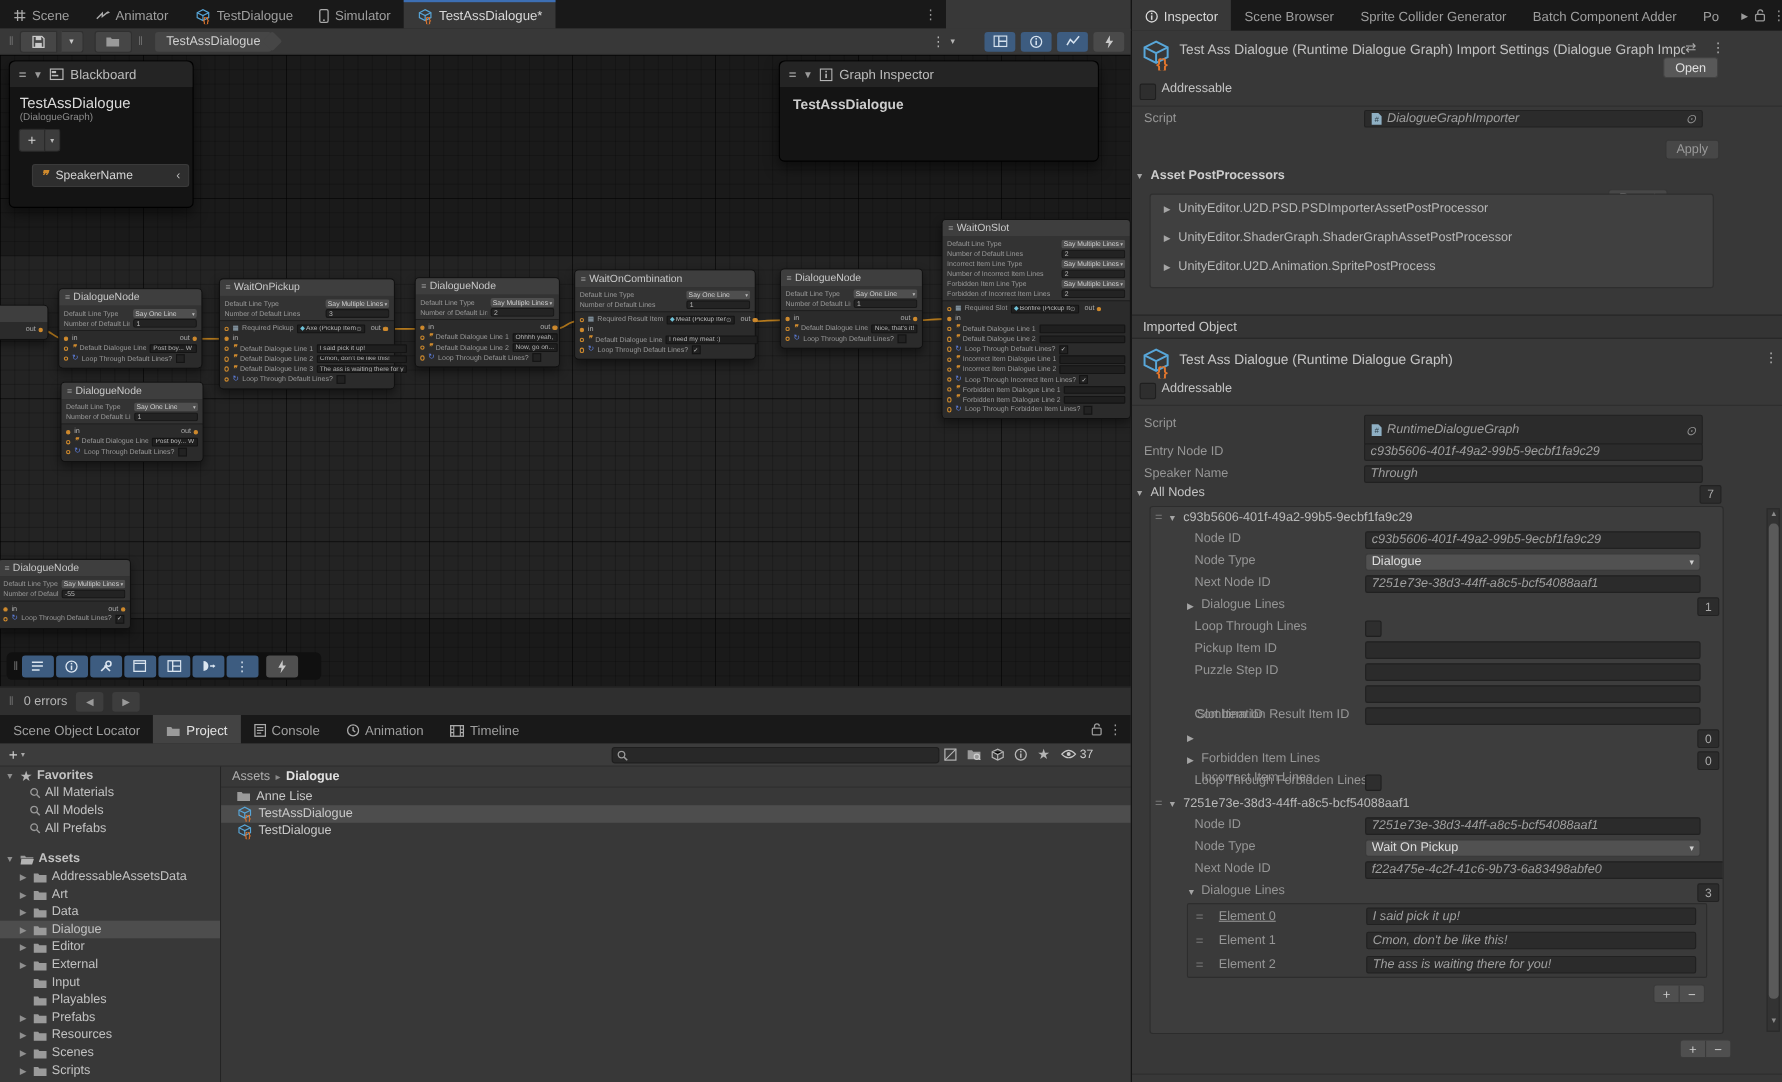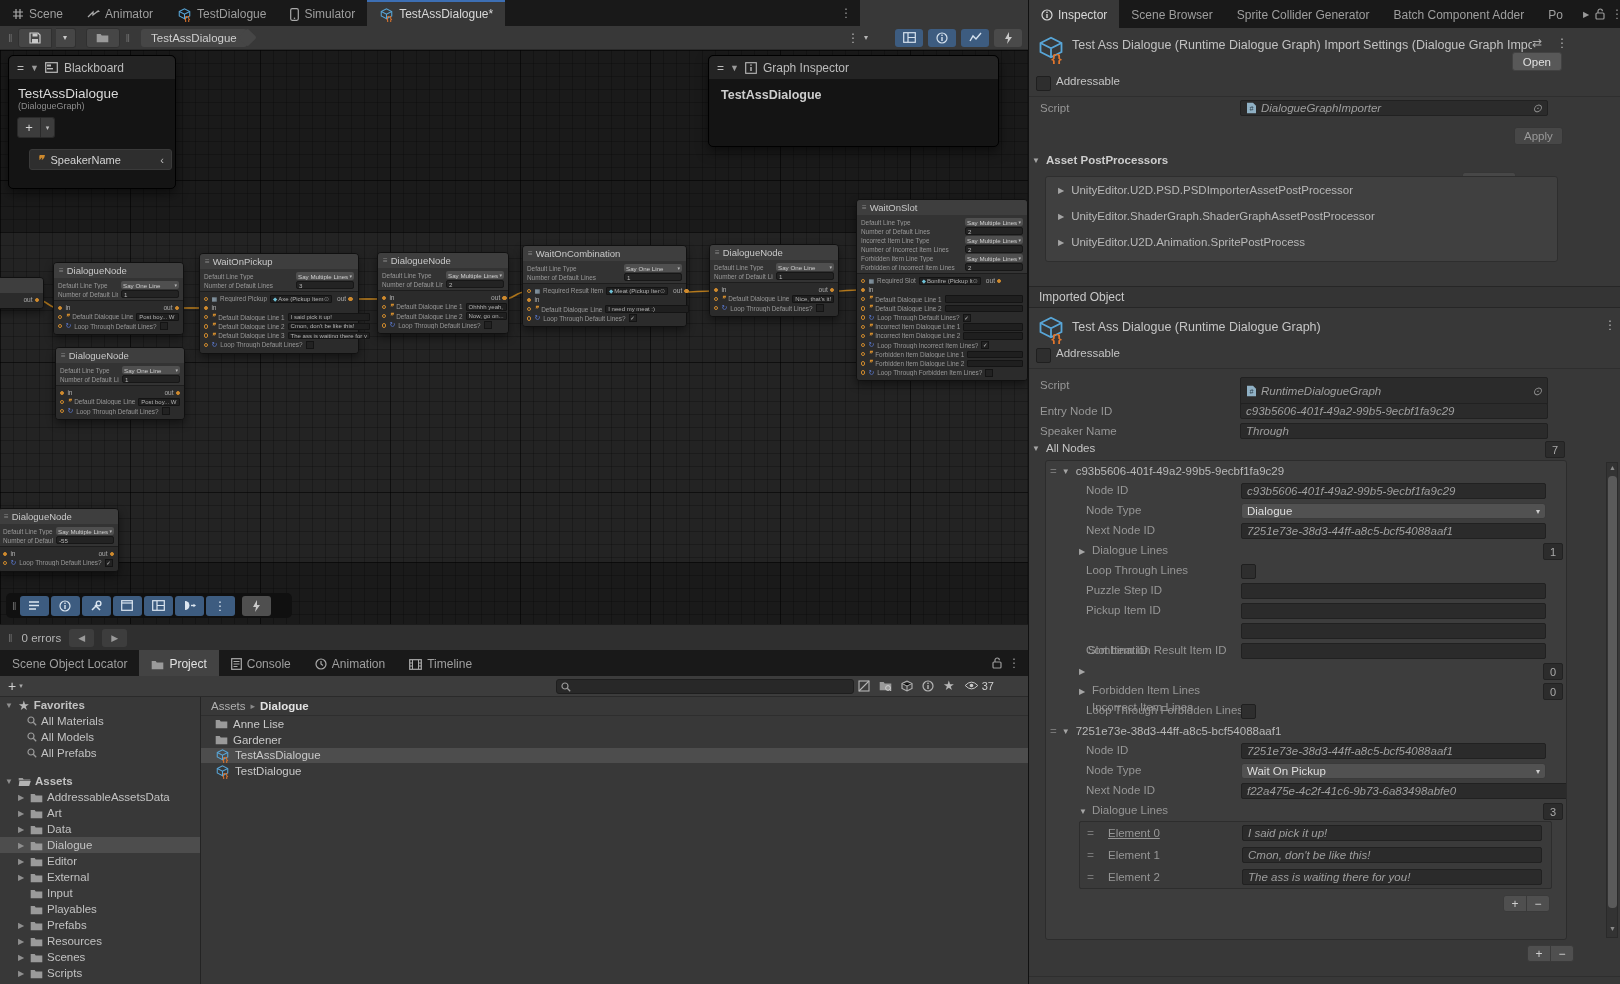--- a/index.html
+++ b/index.html
@@ -1158,28 +1158,20 @@
     </div>
     <div id="filerows">
         <div class="frow">
           <span class="ico">
             <svg width="13" height="11" viewBox="0 0 13 11">
               <path d="M0.7 2 h4 l1 1.4 h6.6 v6.8 h-11.6z" fill="#9a9a9a"></path>
             </svg>
           </span>
           <span>Anne Lise</span>
         </div>
-        <div class="frow">
-          <span class="ico">
-            <svg width="13" height="11" viewBox="0 0 13 11">
-              <path d="M0.7 2 h4 l1 1.4 h6.6 v6.8 h-11.6z" fill="#9a9a9a"></path>
-            </svg>
-          </span>
-          <span>Gardener</span>
-        </div>
         <div class="frow selected">
           <span class="ico">
             <svg width="15" height="15" viewBox="0 0 20 20">
               <g stroke="#58a6d8" fill="none" stroke-width="1.4">
                 <path d="M3 6 L10 2.5 L17 6 L17 12 L10 15.5 L3 12 Z"></path>
                 <path d="M3 6 L10 9.5 L17 6 M10 9.5 L10 15.5"></path>
               </g>
               <text x="13.6" y="19" font-size="10" fill="#e2762d" text-anchor="middle" font-family="Liberation Sans,sans-serif" font-weight="bold">{}</text>
             </svg>
           </span>
@@ -1314,27 +1306,27 @@
       <div class="irow">
         <span class="foldarrow" style="position: absolute; left: 33px; top: 6px;">▶</span>
         <span class="ilabel" style="position: absolute; left: 46px; top: 3px;">Dialogue Lines</span>
         <span class="badge" style="position: absolute; right: 3px; top: 2px;">1</span>
       </div>
       <div class="irow">
         <span class="ilabel" style="position: absolute; left: 40px; top: 3px;">Loop Through Lines</span>
         <span class="icheck" style="position: absolute; left: 195px; top: 3px; width: 13px; height: 13px;"></span>
       </div>
       <div class="irow">
-        <span class="ilabel" style="position: absolute; left: 40px; top: 3px;">Puzzle Step ID</span>
+        <span class="ilabel" style="position: absolute; left: 40px; top: 3px;">Pickup Item ID</span>
         <span class="ifield" style="position: absolute; left: 195px; width: 305px; top: 2px;">
           <span></span>
         </span>
       </div>
       <div class="irow">
-        <span class="ilabel" style="position: absolute; left: 40px; top: 3px;">Pickup Item ID</span>
+        <span class="ilabel" style="position: absolute; left: 40px; top: 3px;">Puzzle Step ID</span>
         <span class="ifield" style="position: absolute; left: 195px; width: 305px; top: 2px;">
           <span></span>
         </span>
       </div>
       <div class="irow">
         <span class="ilabel" style="position: absolute; left: 42px; top: 3px; margin-top: 20px;">Slot Item ID</span>
         <span class="ifield" style="position: absolute; left: 195px; width: 305px; top: 2px;">
           <span></span>
         </span>
       </div>

